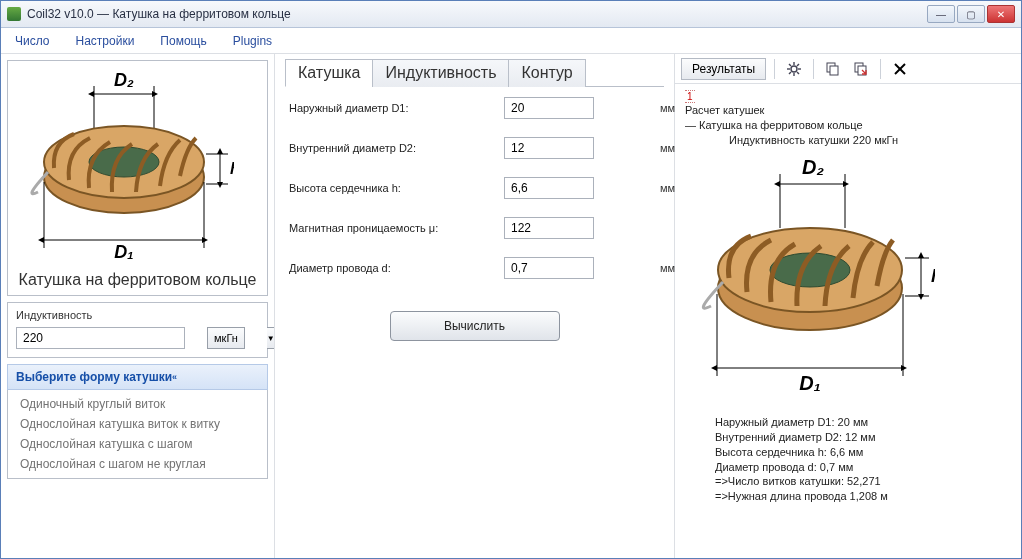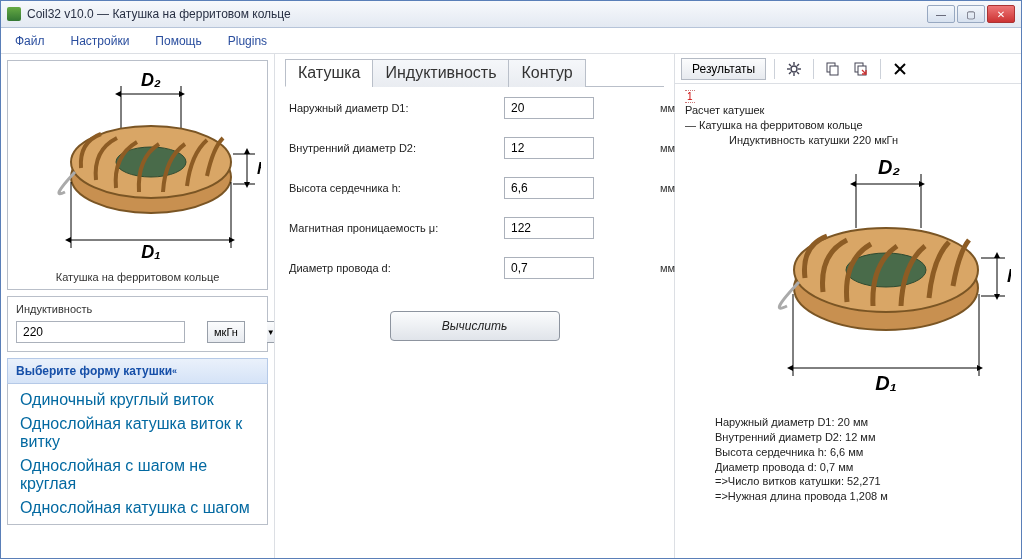--- a/index.html
+++ b/index.html
@@ -11,45 +11,45 @@
   .winbtns { display: flex; gap: 2px; }
   .winbtn { width: 28px; height: 18px; border: 1px solid #97a8c1; background: linear-gradient(#f3f7fc,#d7e1ef); border-radius: 2px; display:flex;align-items:center;justify-content:center;font-size:10px;color:#445;}
   .winbtn.close { background: linear-gradient(#e77,#c33); color:#fff; border-color:#a33;}
   .menubar { height: 26px; background:#fff; border-bottom: 1px solid #dcdfe4; display:flex; align-items:center; padding: 0 14px; gap: 26px; color:#2a4e9e; font-size:12px;}
   .menubar span { cursor: default; }
   .client { flex: 1; display: flex; overflow: hidden; }
 
   
   .left { width: 274px; border-right: 1px solid #dcdfe4; display:flex; flex-direction:column; padding: 6px 6px 0 6px; gap: 6px; overflow:hidden;}
   .imgbox { border:1px solid #b9bfc9; background:#fff; padding:6px; display:flex; flex-direction:column; align-items:center; }
-  .coil-illus { width: 100%; height: 200px; position:relative; display:flex; align-items:center; justify-content:flex-end;}
+  .coil-illus { width: 100%; height: 200px; position:relative; display:flex; align-items:center; justify-content:flex-start;}
   .coil-illus svg { width: 220px; height: 190px; }
-  .imgbox .caption { font-size:11px; color:#333; margin-top:4px;}
+  .imgbox .caption { font-size:16px; color:#333; margin-top:4px;}
   .group { border:1px solid #b9bfc9; background:#fff; padding:6px 8px 8px 8px; }
   .group .glabel { font-size:11px; color:#333; margin-bottom:6px;}
   .hrow { display:flex; align-items:center; gap:22px;}
   .hrow input[type=text]{ width: 190px; height:22px; border:1px solid #abb1bb; padding:0 6px; font-size:12px;}
   .unitbtn { height:22px; border:1px solid #989fa9; background:linear-gradient(#fbfcfd,#e7eaef); padding:0 6px; font-size:11px; display:flex;align-items:center;}
   .drop { width:18px; height:22px; border:1px solid #989fa9; border-left:none; background:linear-gradient(#fbfcfd,#e7eaef); display:flex;align-items:center;justify-content:center;font-size:8px;}
   .chooser-head { background: linear-gradient(#eaf1fb,#d5e3f7); border:1px solid #b5c9e7; color:#164fa8; padding:5px 8px; display:flex; align-items:center; font-weight:bold; font-size:12px;}
   .chev { color:#164fa8; font-size:9px;}
   .typelist { border:1px solid #b9bfc9; border-top:none; background:#fff; padding:4px 0; }
-  .typelist div { color:#0369a1; font-size:16px; padding:3px 12px; cursor:default;}
+  .typelist div { color:#737373; font-size:12px; padding:3px 12px; cursor:default;}
 
   
   .center { width: 400px; border-right: 1px solid #dcdfe4; padding: 4px 10px; display:flex; flex-direction:column;}
   .tabs { display:flex; border-bottom:1px solid #b9bfc9; }
   .tab { border:1px solid #b9bfc9; border-bottom:none; background:linear-gradient(#f5f7fa,#e9ecf1); padding:4px 12px; font-size:16px; color:#333; margin-right:-1px; position:relative; top:1px;}
   .tab.active { background:#fff; border-bottom:1px solid #fff; }
   .form { padding: 10px 4px; display:flex; flex-direction:column; gap:18px;}
   .frow { display:flex; align-items:center;gap:32px; }
   .frow .flabel { width: 230px; font-size:11px; color:#222;}
   .frow input { width: 90px; height:22px; border:1px solid #abb1bb; padding:0 6px; font-size:12px; text-align:left;}
   .frow .funit { width: 26px; font-size:11px; color:#333; margin-left:6px;padding-left:28px;}
-  .calcbtn { display:block; margin: 14px auto 0 auto; width: 170px; height:30px; border:1px solid #8d949f; border-radius:4px; background:linear-gradient(#fbfcfd,#e0e4ea); font-size:12px; color:#222;font-style:italic;}
+  .calcbtn { display:block; margin: 14px auto 0 auto; width: 170px; height:30px; border:1px solid #8d949f; border-radius:4px; background:linear-gradient(#fbfcfd,#e0e4ea); font-size:12px; color:#222;}
 
   
   .right { flex:1; display:flex; flex-direction:column; }
   .rtoolbar { height:30px; border-bottom:1px solid #dcdfe4; display:flex; align-items:center; padding:0 6px; gap:6px;}
   .rtoolbar .resbtn { border:1px solid #b4bac4; background:linear-gradient(#fbfcfd,#e7eaef); height:22px; padding:0 10px; font-size:12px; display:flex;align-items:center;}
   .rtoolbar .divider { width:1px; height:20px; background:#ccd1d9; margin:0 2px;}
   .rtoolbar .ticon { width:22px; height:22px; border:1px solid transparent; display:flex;align-items:center;justify-content:center; font-size:13px; color:#334;}
   .rbody { flex:1; overflow:auto; padding:6px 10px; font-size:11px; color:#222;}
   .rbody .red1 { color:#c00; font-size:10px; border-top:1px dotted #c77; border-bottom:1px dotted #c77; padding:0 2px; display:inline-block;}
   .rbody p { margin:1px 0; line-height:1.25;}
@@ -68,21 +68,21 @@
     <span class="app-icon"></span>
     <span class="title">Coil32 v10.0 — Катушка на ферритовом кольце</span>
     <div class="winbtns">
       <div class="winbtn">—</div>
       <div class="winbtn">▢</div>
       <div class="winbtn close">✕</div>
     </div>
   </div>
 
   <div class="menubar">
-    <span>Файл</span>
+    <span>Число</span>
     <span>Настройки</span>
     <span>Помощь</span>
     <span>Plugins</span>
   </div>
 
   <div class="client">
 
     <div class="left">
       <div class="imgbox">
         <div class="coil-illus">
@@ -141,22 +141,22 @@
       </div>
 
       <div>
         <div class="chooser-head">
           <span>Выберите форму катушки</span>
           <span class="chev">«</span>
         </div>
         <div class="typelist">
           <div>Одиночный круглый виток</div>
           <div>Однослойная катушка виток к витку</div>
+          <div>Однослойная катушка с шагом</div>
           <div>Однослойная с шагом не круглая</div>
-          <div>Однослойная катушка с шагом</div>
         </div>
       </div>
     </div>
 
     <div class="center">
       <div class="tabs">
         <div class="tab active">Катушка</div>
         <div class="tab">Индуктивность</div>
         <div class="tab">Контур</div>
       </div>

